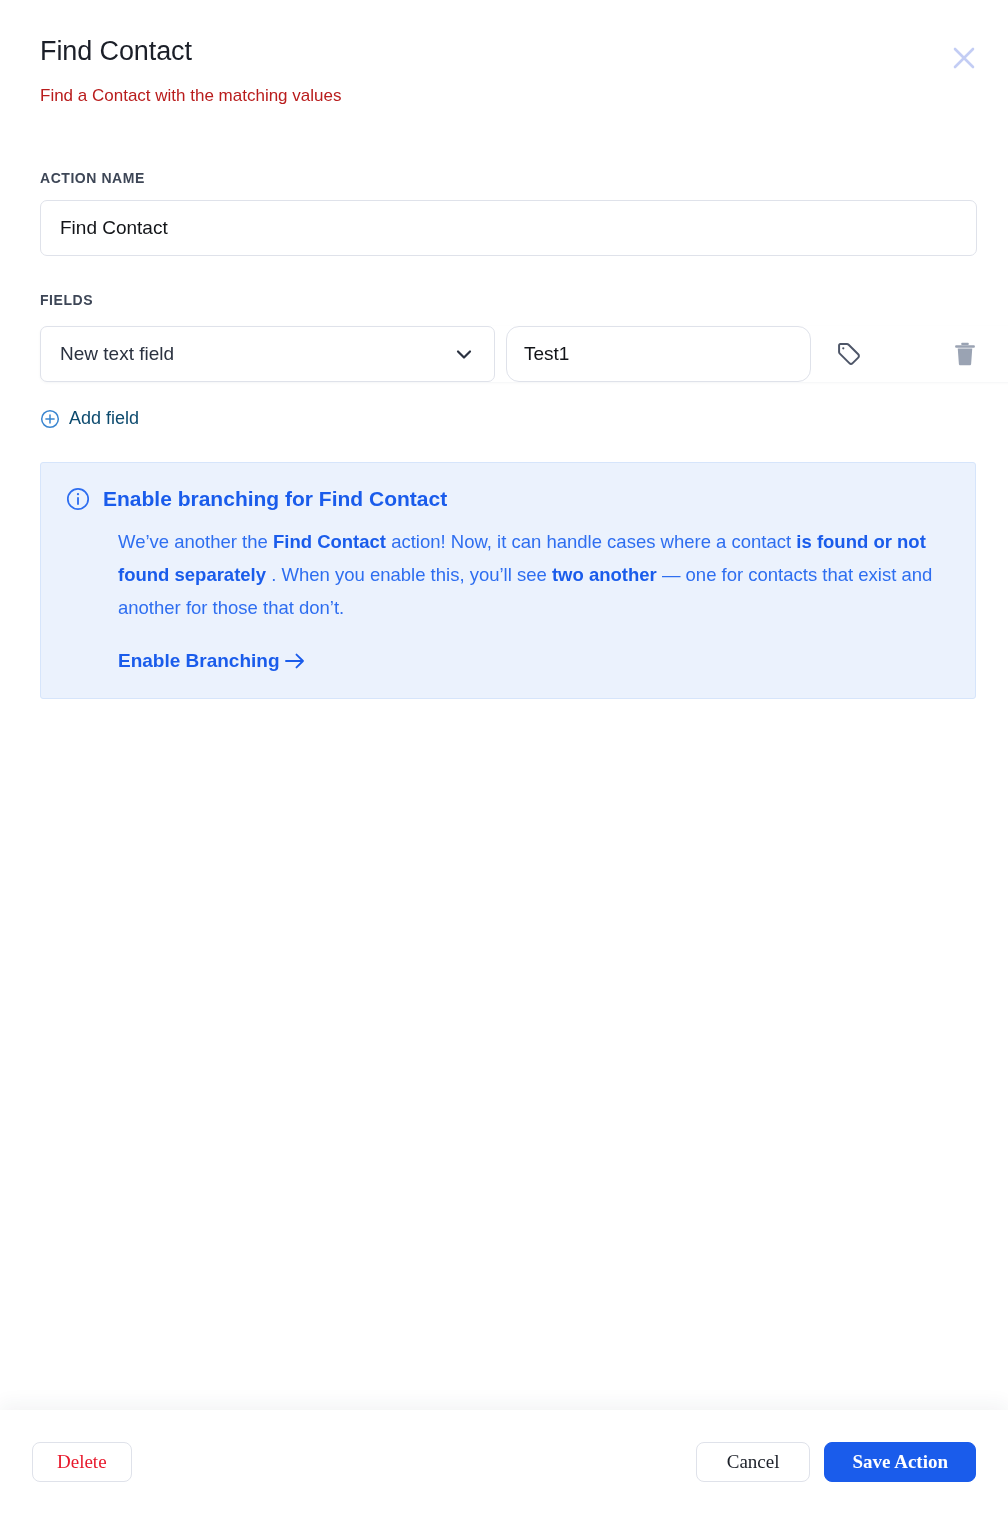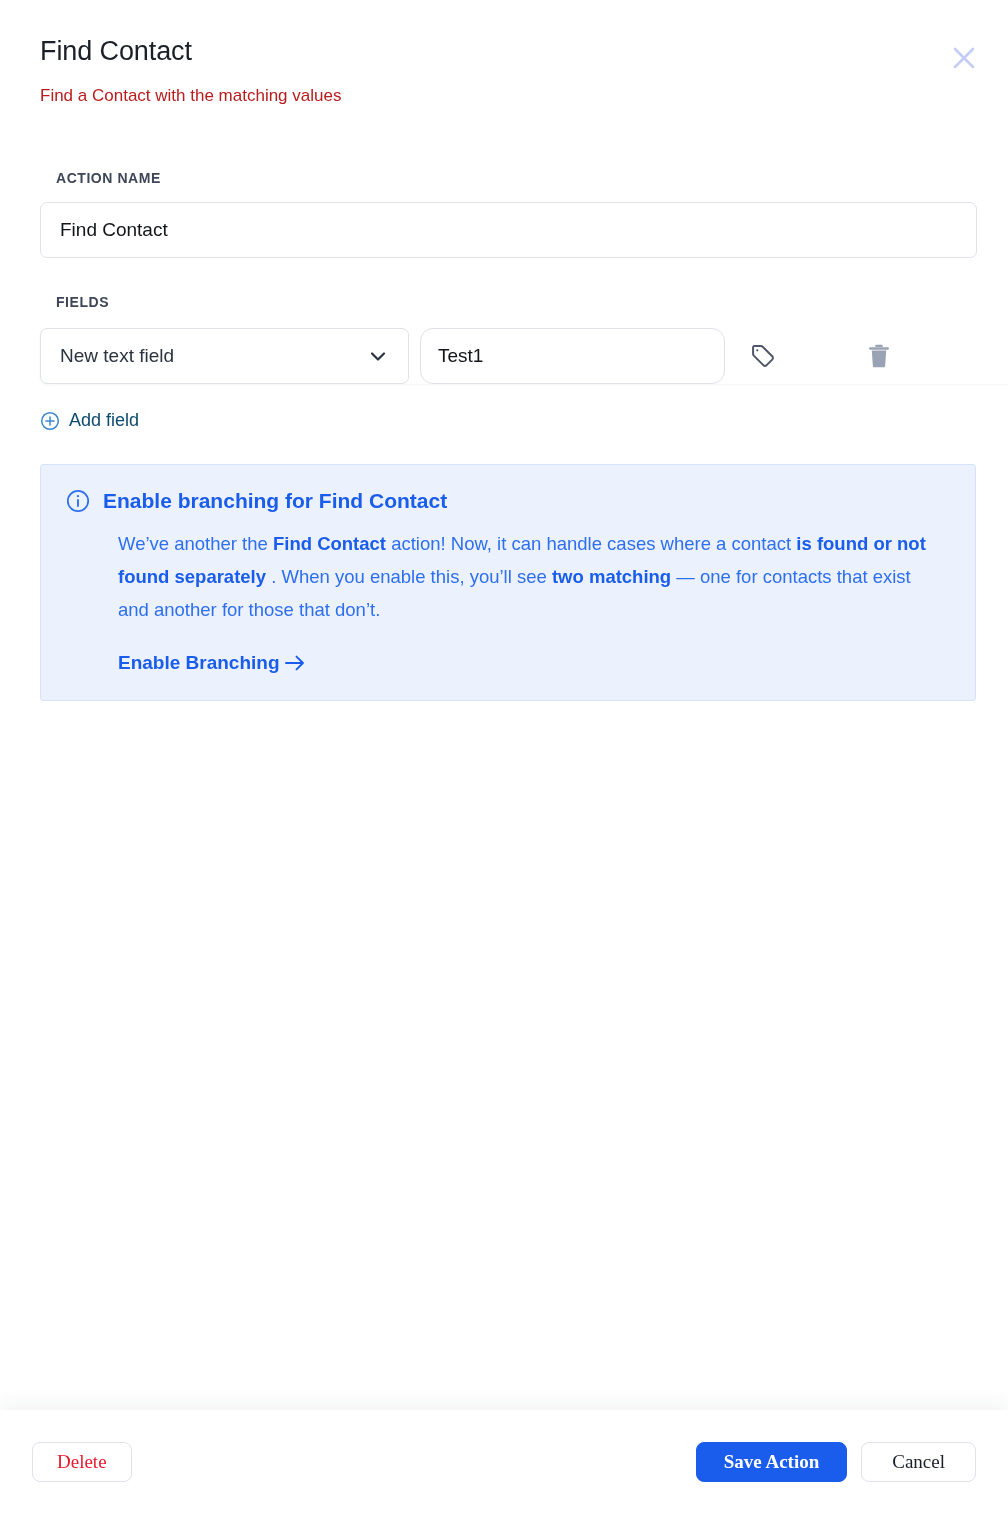--- a/index.html
+++ b/index.html
@@ -68,21 +68,21 @@
     padding: 0 31px 0 40px;
     overflow: hidden;
   }
 
   .section-label {
     font-size: 14px;
     font-weight: 700;
     letter-spacing: 0.55px;
     color: #3d4656;
     text-transform: uppercase;
-    margin: 16px;
+    margin: 0;
   }
   .action-name-label { margin-top: 62px; }
   .fields-label { margin-top: 36px; }
 
   .text-input {
     display: block;
     box-sizing: border-box;
     width: 937px;
     height: 56px;
     margin-top: 14px;
@@ -105,21 +105,21 @@
     box-shadow: 0 1px 3px rgba(60,70,95,0.055);
     display: flex;
     align-items: center;
     height: 56px;
     position: relative;
   }
 
   .field-select {
     position: relative;
     box-sizing: border-box;
-    width: 369px;
+    width: 455px;
     height: 56px;
     border: 1px solid #dfe2ea;
     border-radius: 7px;
     background: #ffffff;
     display: flex;
     align-items: center;
     padding: 0 19px;
     cursor: pointer;
     flex: 0 0 auto;
   }
@@ -320,33 +320,33 @@
     <div class="banner">
       <div class="banner-head">
         <svg width="26" height="26" viewBox="0 0 24 24" fill="none">
           <circle cx="12" cy="12" r="9.4" stroke="#2e6ef0" stroke-width="1.6"></circle>
           <circle cx="12" cy="7.6" r="1.05" fill="#2e6ef0"></circle>
           <path d="M12 10.9 L12 16.6" stroke="#2e6ef0" stroke-width="1.7" stroke-linecap="round"></path>
         </svg>
         <span class="banner-title">Enable branching for Find Contact</span>
       </div>
       <div class="banner-body">
-        <span>We’ve another the </span><b>Find Contact</b><span> action! Now, it can handle cases where a contact </span><b>is found or not found separately</b><span> . When you enable this, you’ll see </span><b>two matching</b><span> — one for contacts that exist and another for those that don’t.</span>
+        <span>We’ve another the </span><b>Find Contact</b><span> action! Now, it can handle cases where a contact </span><b>is found or not found separately</b><span> . When you enable this, you’ll see </span><b>two another</b><span> — one for contacts that exist and another for those that don’t.</span>
       </div>
       <button class="banner-cta">
         <span>Enable Branching</span>
         <svg width="22" height="18" viewBox="0 0 22 18" fill="none">
           <path d="M2 9 L19 9 M12.5 2.6 L19 9 L12.5 15.4" stroke="#1a5ceb" stroke-width="1.9" stroke-linecap="round" stroke-linejoin="round"></path>
         </svg>
       </button>
     </div>
 
   </div>
 
   <div class="footer">
     <button class="btn btn-delete">Delete</button>
     <div class="footer-right">
+      <button class="btn btn-cancel">Cancel</button>
       <button class="btn btn-save">Save Action</button>
-      <button class="btn btn-cancel">Cancel</button>
     </div>
   </div>
 
 </div>
 
 </body></html>

